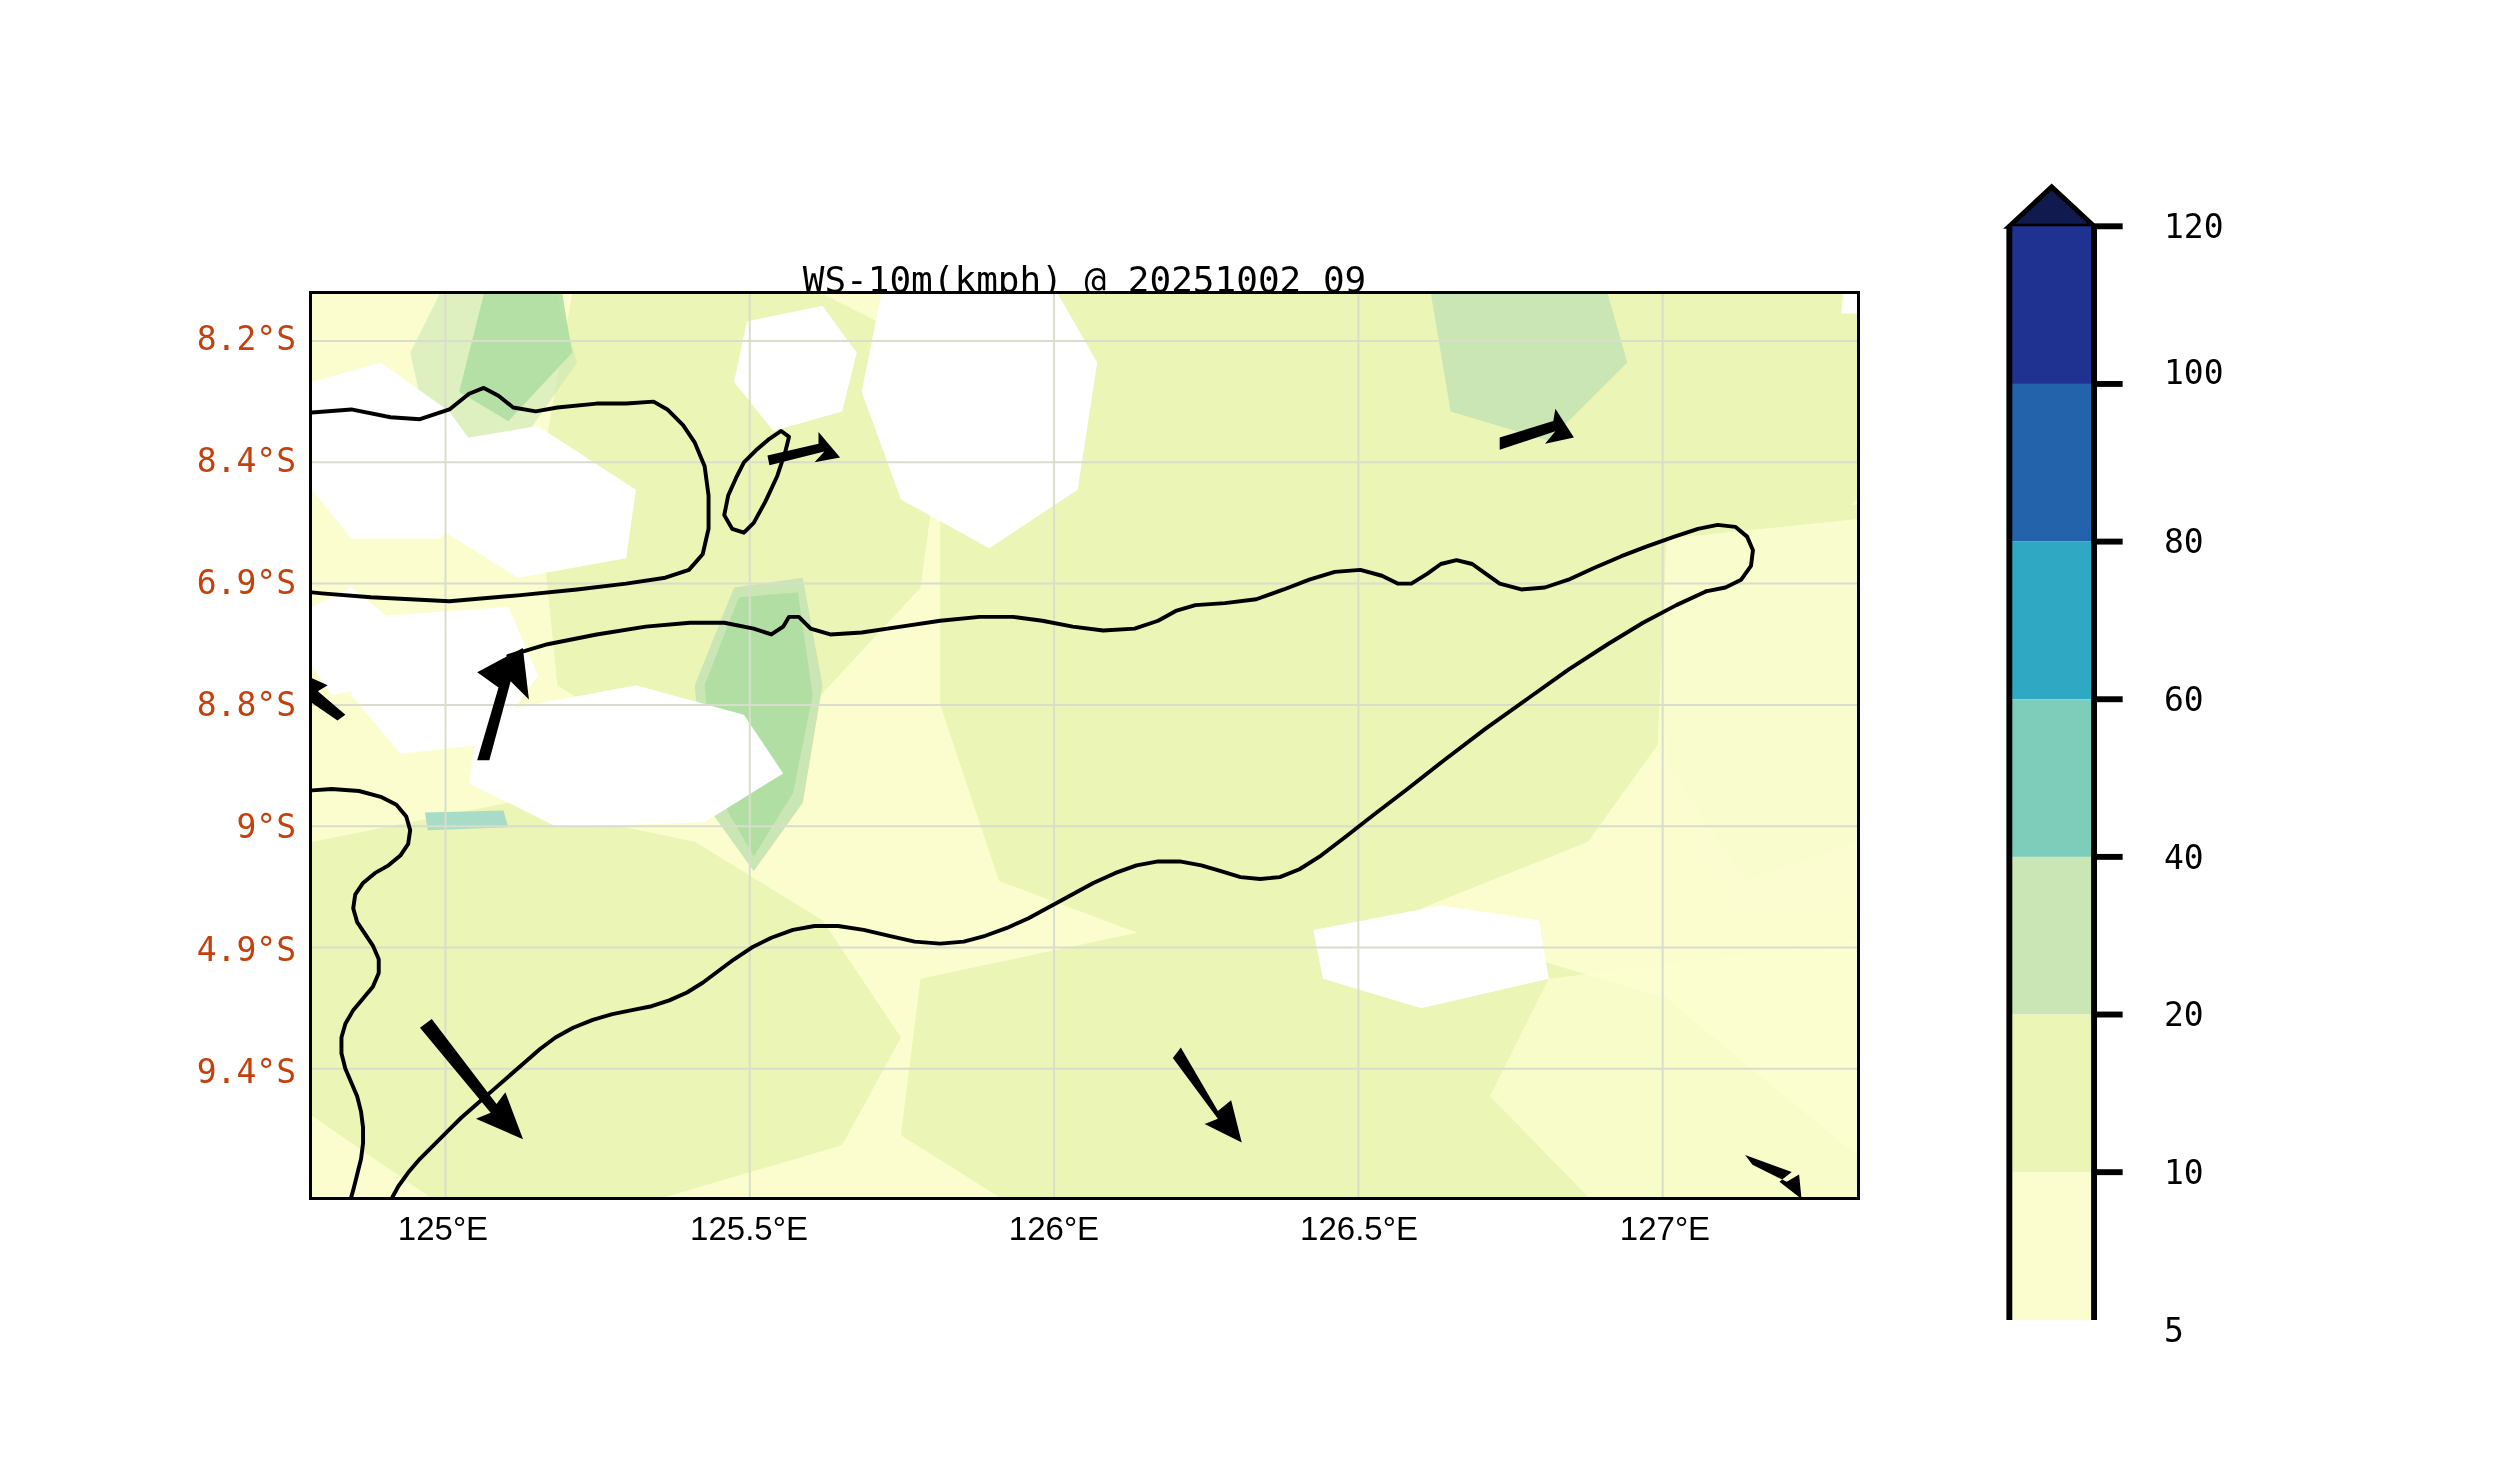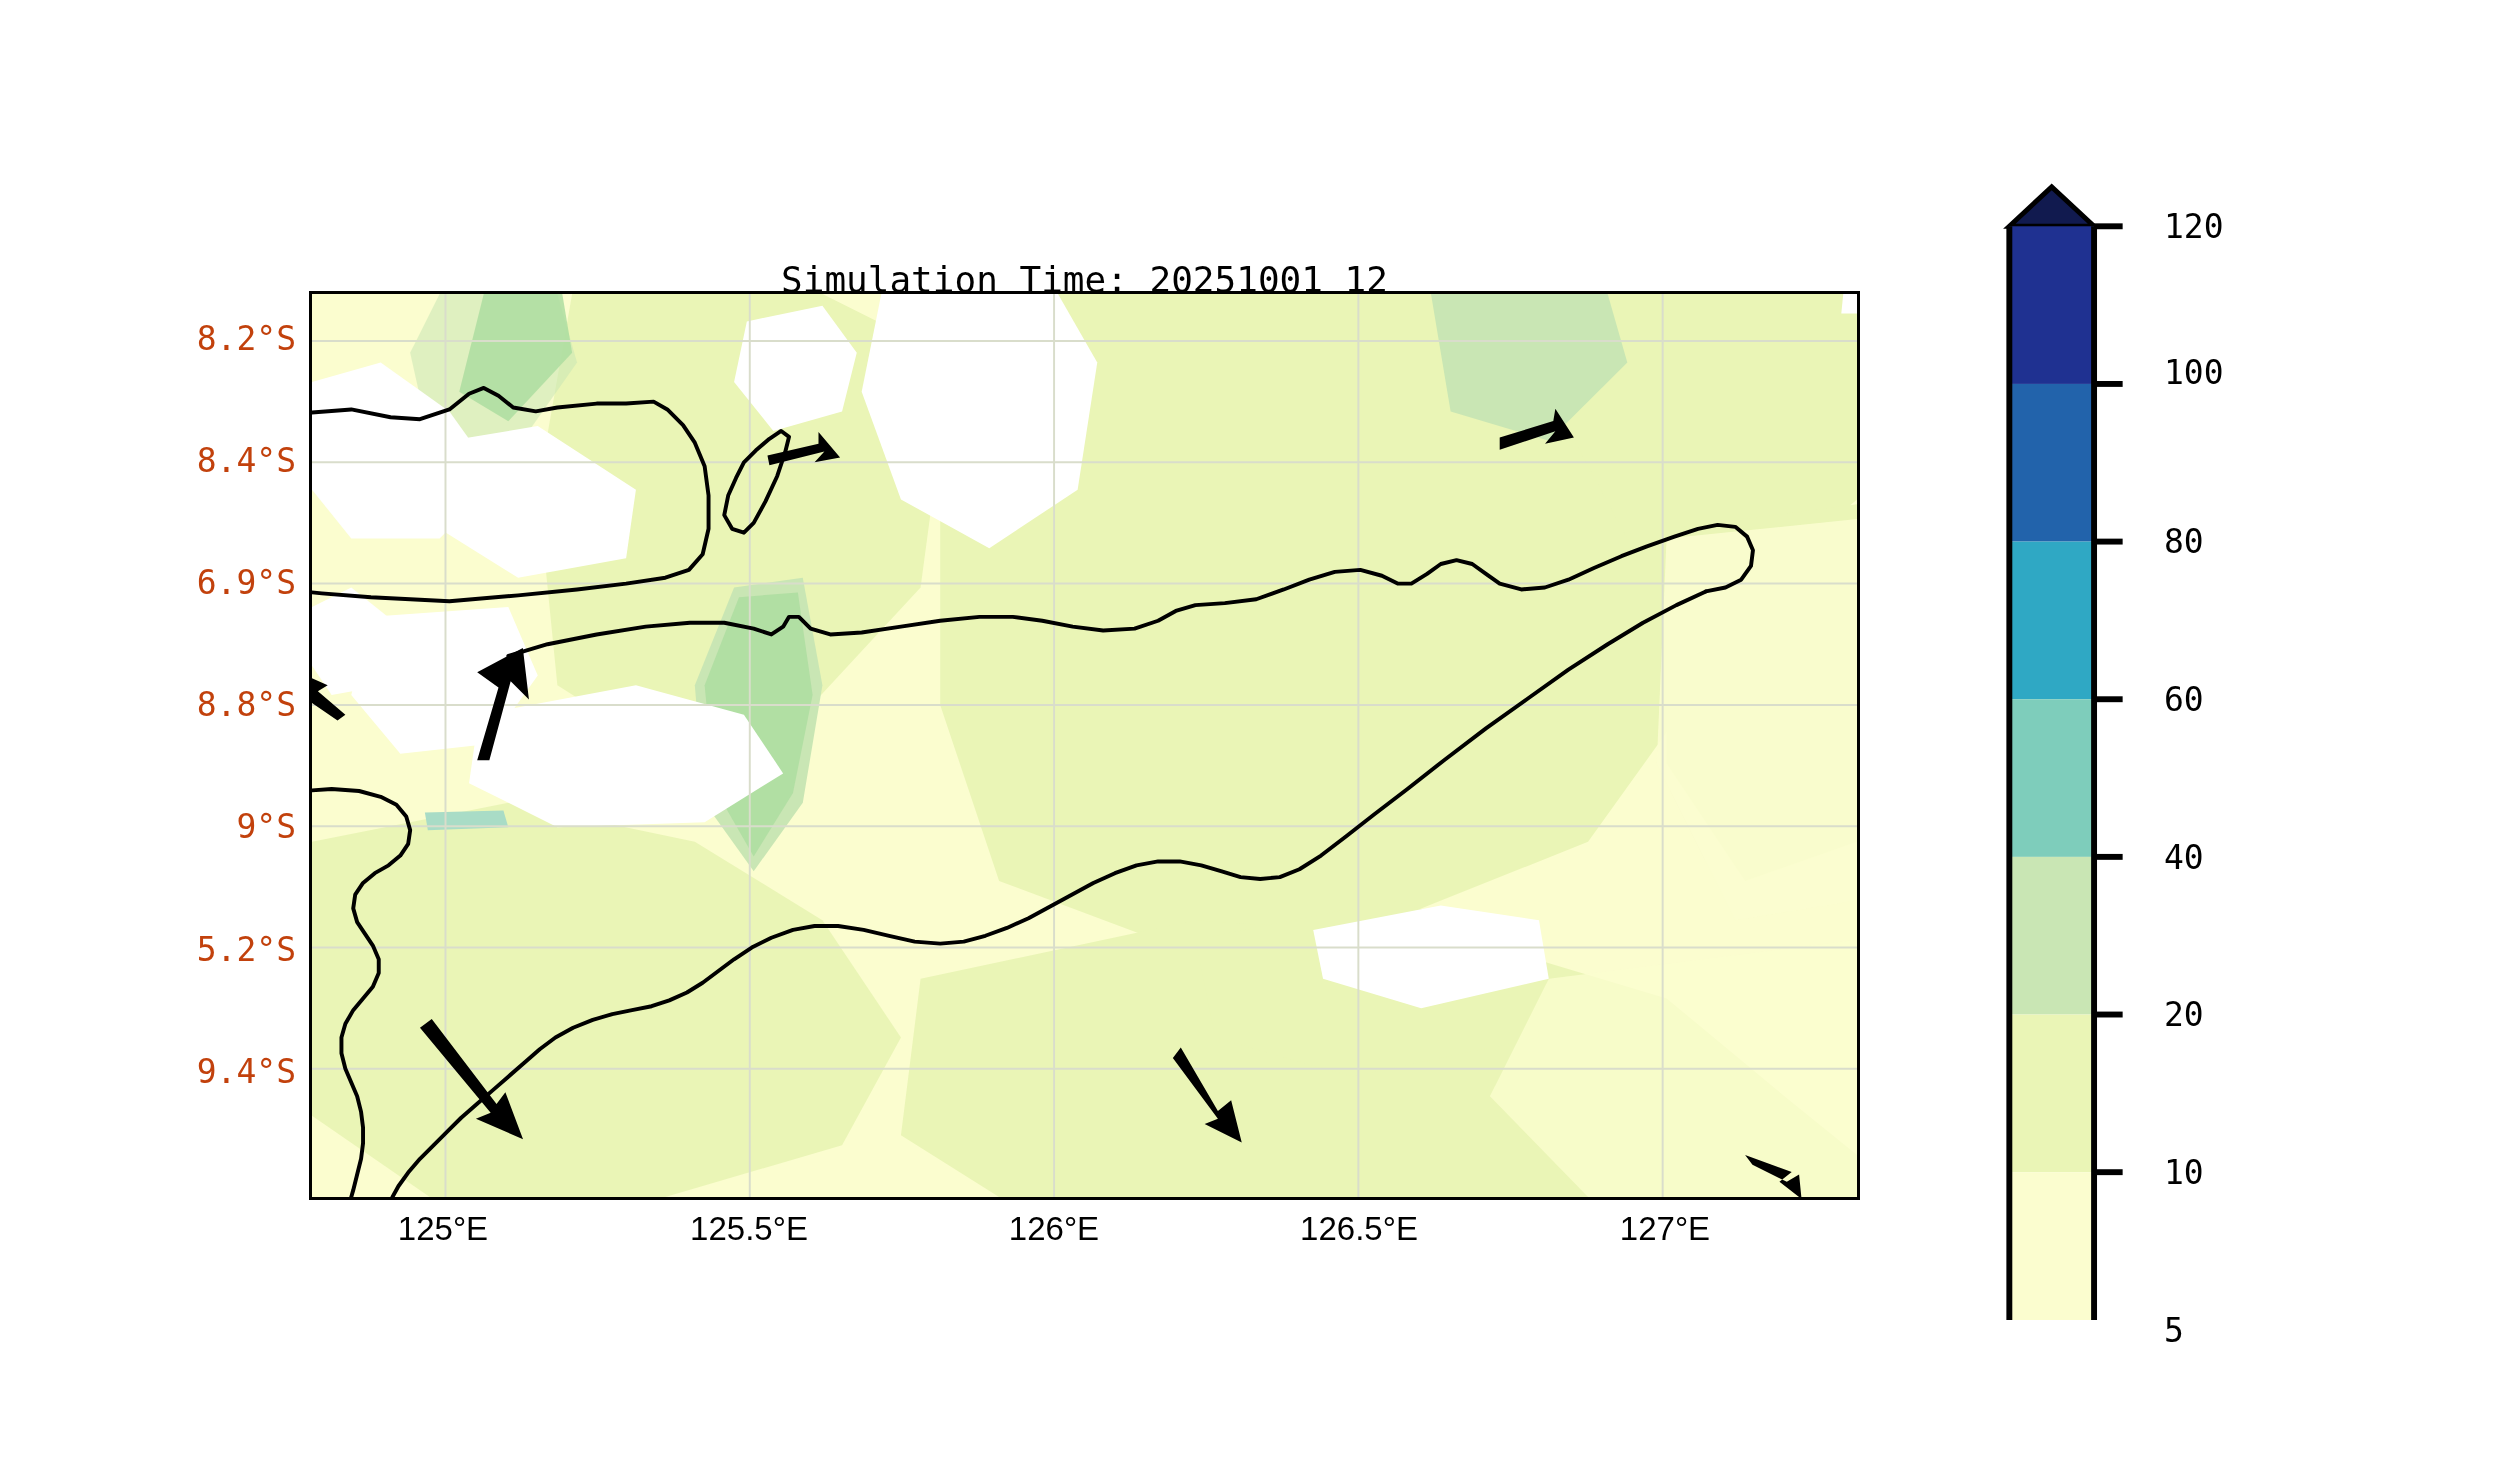--- a/index.html
+++ b/index.html
@@ -52,20 +52,21 @@
     font-size:33px;color:#000;
     transform:translateY(-50%);white-space:nowrap;margin-left:32px;
   }
 </style>
 </head>
 <body>
 
 <div id="figure">
 
   <div class="title-block">
+    <span class="title-line">WS-10m(kmph) @ 20251002_09</span>
     <span class="title-line">Simulation Time: 20251001_12</span>
   </div>
 
   <div id="axes">
     <svg id="mapsvg" viewBox="0 0 1574 923" preserveAspectRatio="none">
 
       <rect x="0" y="0" width="1574" height="923" fill="#fbfdcf"></rect>
 
       <g fill="#eaf5b6">
         <path d="M0,0 L1574,0 L1574,923 L0,923 Z" opacity="0"></path>
@@ -216,21 +217,21 @@
   <div class="ytick" style="top:582px">
     <span>6.9°S</span>
     </div>
   <div class="ytick" style="top:704px">
     <span>8.8°S</span>
     </div>
   <div class="ytick" style="top:826px">
     <span>9°S</span>
     </div>
   <div class="ytick" style="top:949px">
-    <span>5.2°S</span>
+    <span>4.9°S</span>
     </div>
   <div class="ytick" style="top:1071px">
     <span>9.4°S</span>
     </div>
 
   <div id="cbar-wrap">
     <svg id="cbar-svg" width="335" height="1143" viewBox="0 0 340 1160">
 
       <polygon points="45,50 88,10 131,50" fill="#111a4f" stroke="#000" stroke-width="5"></polygon>
 

